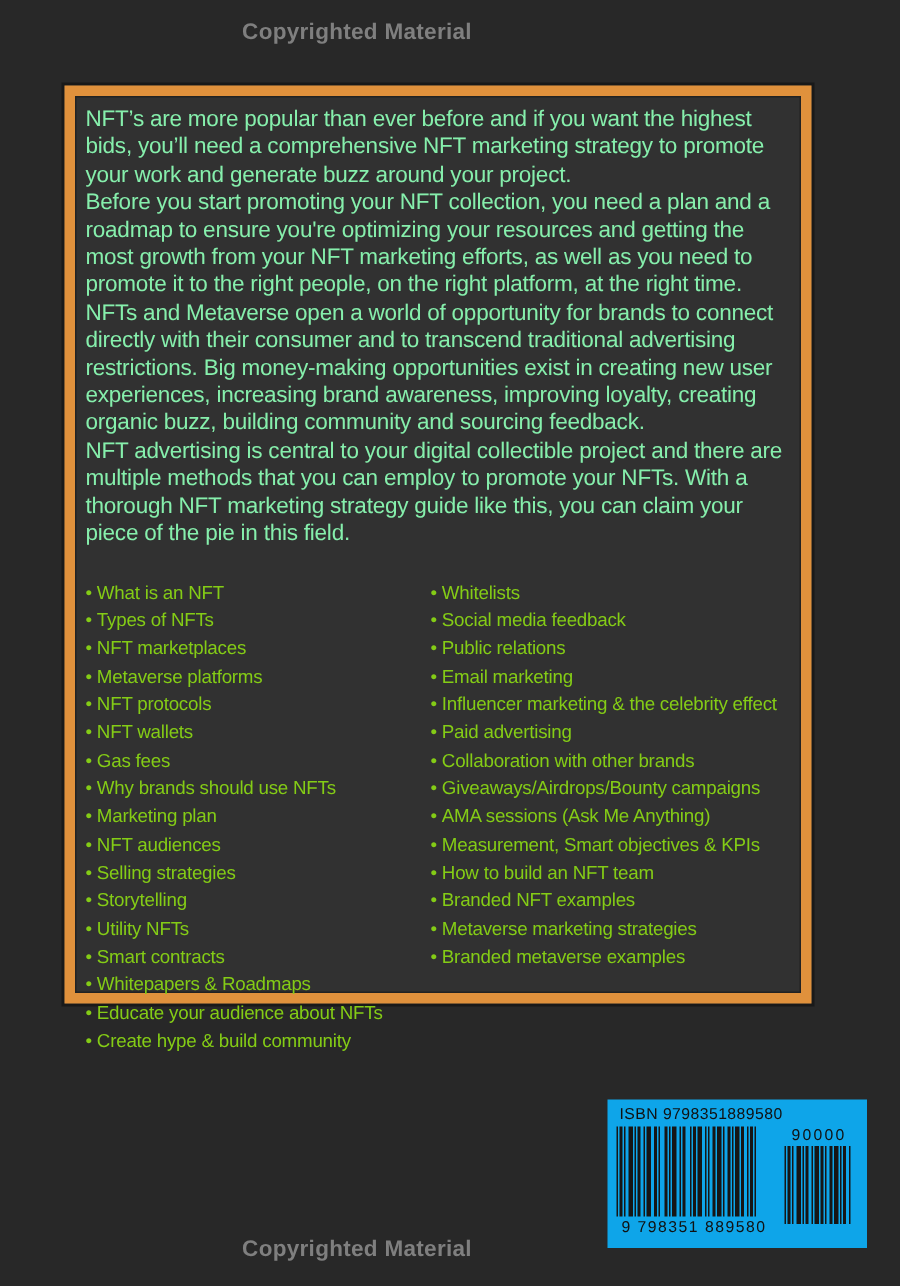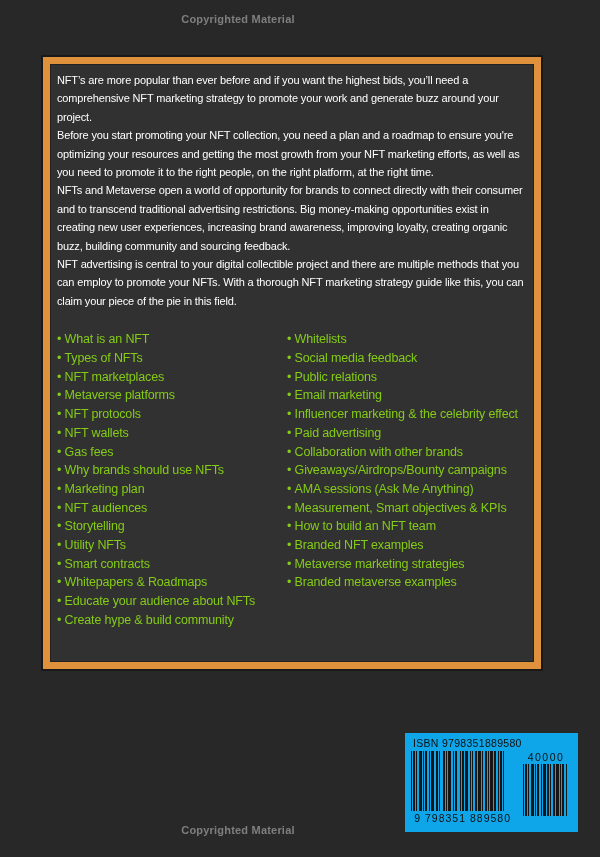--- a/index.html
+++ b/index.html
@@ -4,34 +4,34 @@
 <style>
   html,body{margin:0;padding:0;}
   body{
     width:600px;height:857px;
     background:#282828;
     font-family:"Liberation Sans", sans-serif;
     position:relative;overflow:hidden;
   }
   .copyright{
     position:absolute;left:0;width:476px;text-align:center;
-    color:#7f7f7f;font-size:11px;font-weight:700;letter-spacing:.2px;
+    color:#7f7f7f;font-size:15px;font-weight:700;letter-spacing:.2px;
   }
   .copyright.top{top:13px;}
   .copyright.bottom{top:824px;}
   .cover-frame{
     position:absolute;left:43px;top:57px;width:498px;height:612px;
     box-sizing:border-box;
     border:7px solid #e0913c;
     background:#313131;
     box-shadow:0 0 0 2px rgba(12,12,12,.55), inset 0 0 0 1px rgba(20,20,20,.5);
     padding:7px 7px 0 7px;
   }
   .synopsis p{
-    margin:0;color:#ffffff;font-size:11px;line-height:18.4px;
+    margin:0;color:#86efac;font-size:15px;line-height:18.4px;
     letter-spacing:-0.15px;
   }
   .topics{
     display:flex;margin-top:20px;color:#84cc16;
   }
   .topics ul{
     list-style:none;margin:0;padding:0;font-size:12.5px;line-height:18.7px;
     letter-spacing:-0.15px;white-space:nowrap;
   }
   .topics ul.left{width:230px;flex:0 0 230px;}
@@ -78,20 +78,21 @@
         <li>What is an NFT</li>
         <li>Types of NFTs</li>
         <li>NFT marketplaces</li>
         <li>Metaverse platforms</li>
         <li>NFT protocols</li>
         <li>NFT wallets</li>
         <li>Gas fees</li>
         <li>Why brands should use NFTs</li>
         <li>Marketing plan</li>
         <li>NFT audiences</li>
+        <li>Selling strategies</li>
         <li>Storytelling</li>
         <li>Utility NFTs</li>
         <li>Smart contracts</li>
         <li>Whitepapers &amp; Roadmaps</li>
         <li>Educate your audience about NFTs</li>
         <li>Create hype &amp; build community</li>
       </ul>
     <ul class="right">
         <li>Whitelists</li>
         <li>Social media feedback</li>
@@ -143,21 +144,21 @@
           <span class="bar" style="width: 1px; margin-right: 1px;"></span>
           <span class="bar" style="width: 3px; margin-right: 1px;"></span>
           <span class="bar" style="width: 2px; margin-right: 2px;"></span>
           <span class="bar" style="width: 1px; margin-right: 1px;"></span>
           <span class="bar" style="width: 2px; margin-right: 1px;"></span>
           <span class="bar" style="width: 1px; margin-right: 1px;"></span>
         </div>
       <div class="barcode-digits">9 798351 889580</div>
     </div>
     <div class="addon-barcode">
-      <div class="addon-label">40000</div>
+      <div class="addon-label">90000</div>
       <div class="bars addon-bars">
           <span class="bar" style="width: 1px; margin-right: 1px;"></span>
           <span class="bar" style="width: 2px; margin-right: 1px;"></span>
           <span class="bar" style="width: 1px; margin-right: 2px;"></span>
           <span class="bar" style="width: 3px; margin-right: 1px;"></span>
           <span class="bar" style="width: 1px; margin-right: 1px;"></span>
           <span class="bar" style="width: 2px; margin-right: 2px;"></span>
           <span class="bar" style="width: 1px; margin-right: 1px;"></span>
           <span class="bar" style="width: 3px; margin-right: 1px;"></span>
           <span class="bar" style="width: 2px; margin-right: 1px;"></span>

